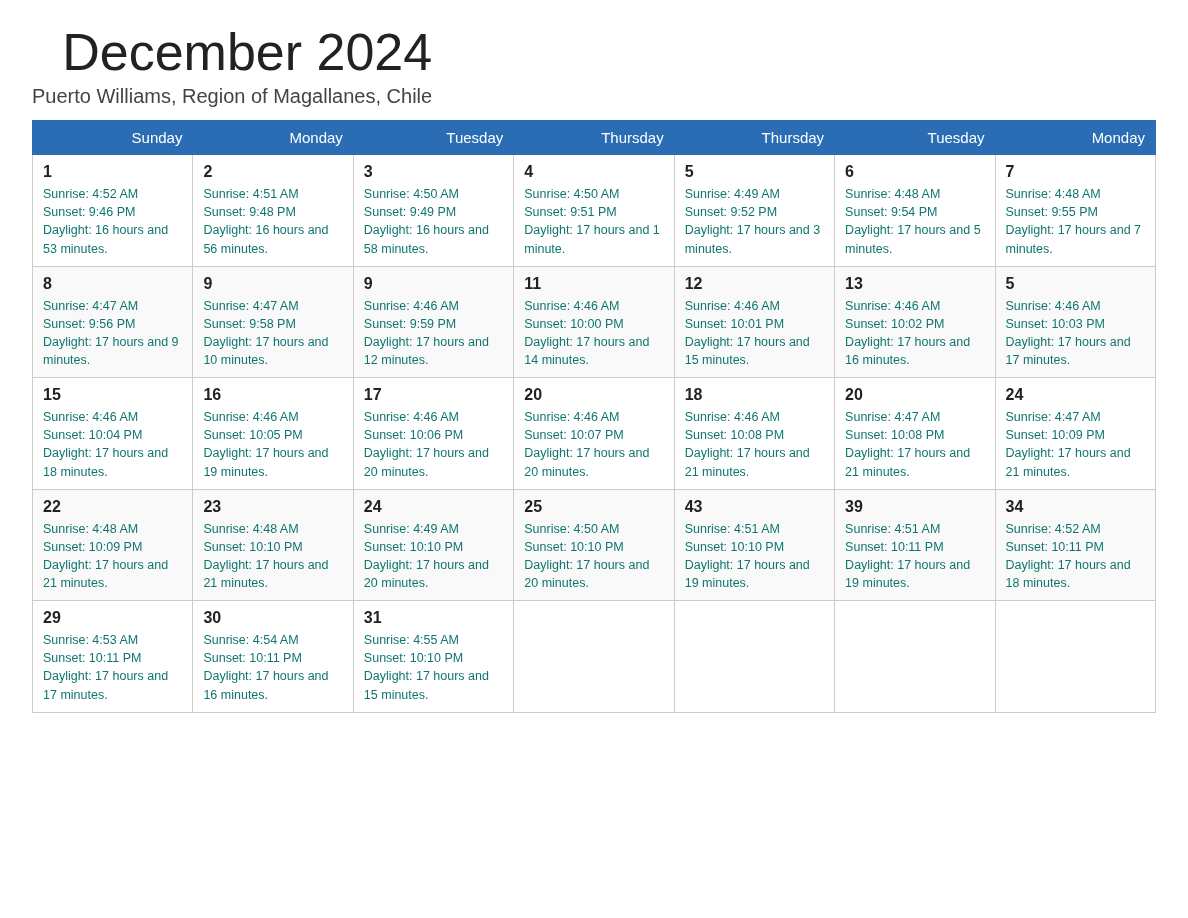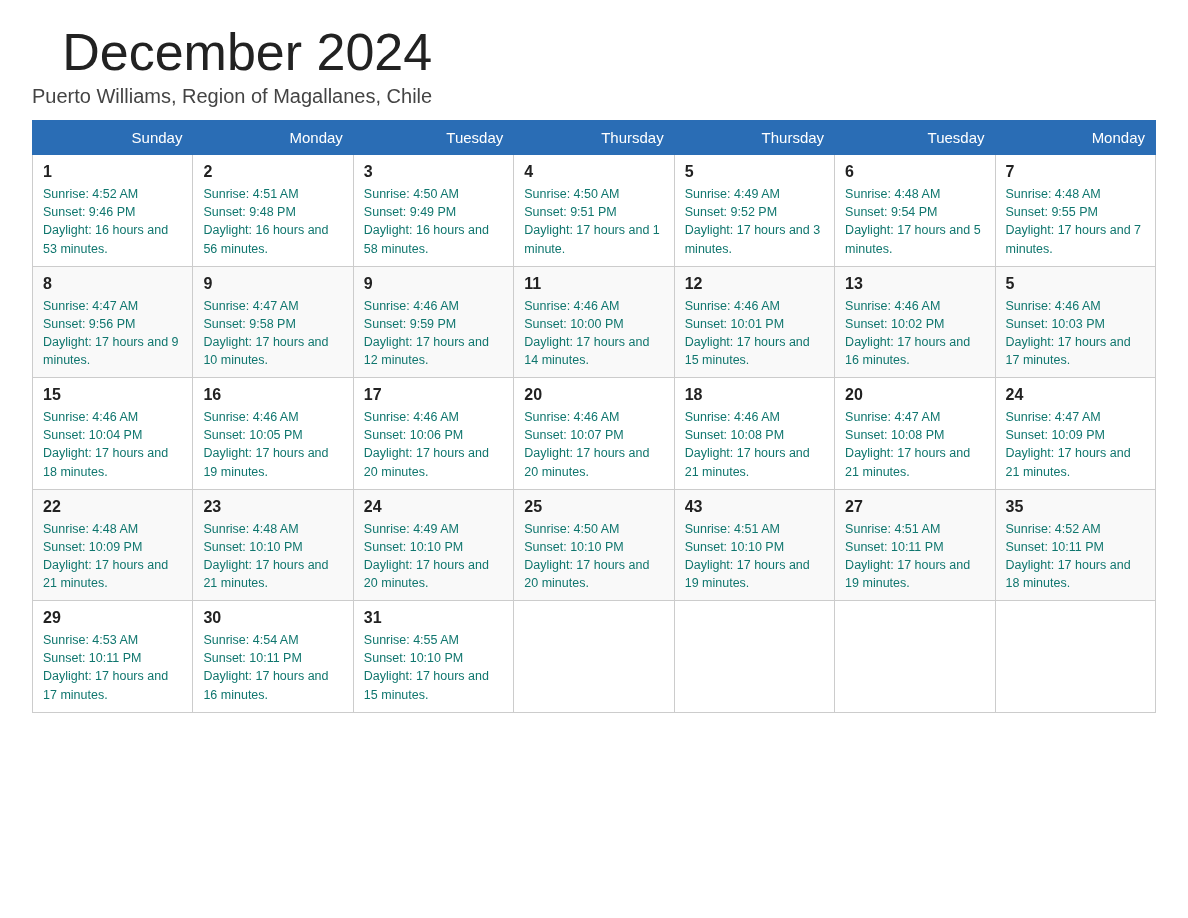--- a/index.html
+++ b/index.html
@@ -235,25 +235,25 @@
         </td>
         <td>
           <span class="day-num">25</span>
         <div class="day-info">Sunrise: 4:50 AM<br>Sunset: 10:10 PM<br>Daylight: 17 hours and 20 minutes.</div>
         </td>
         <td>
           <span class="day-num">43</span>
         <div class="day-info">Sunrise: 4:51 AM<br>Sunset: 10:10 PM<br>Daylight: 17 hours and 19 minutes.</div>
         </td>
         <td>
-          <span class="day-num">27</span>
+          <span class="day-num">39</span>
         <div class="day-info">Sunrise: 4:51 AM<br>Sunset: 10:11 PM<br>Daylight: 17 hours and 19 minutes.</div>
         </td>
         <td>
-          <span class="day-num">35</span>
+          <span class="day-num">34</span>
         <div class="day-info">Sunrise: 4:52 AM<br>Sunset: 10:11 PM<br>Daylight: 17 hours and 18 minutes.</div>
         </td>
       </tr>
       <tr>
         <td>
           <span class="day-num">29</span>
         <div class="day-info">Sunrise: 4:53 AM<br>Sunset: 10:11 PM<br>Daylight: 17 hours and 17 minutes.</div>
         </td>
         <td>
           <span class="day-num">30</span>

